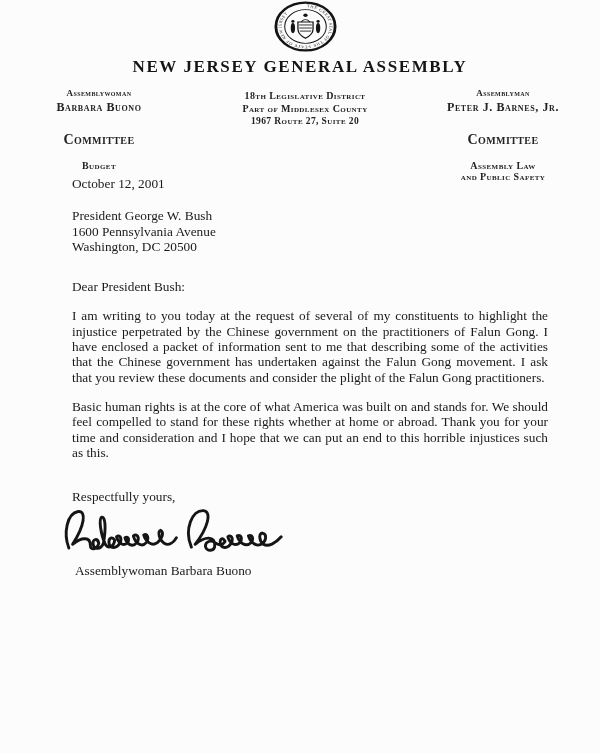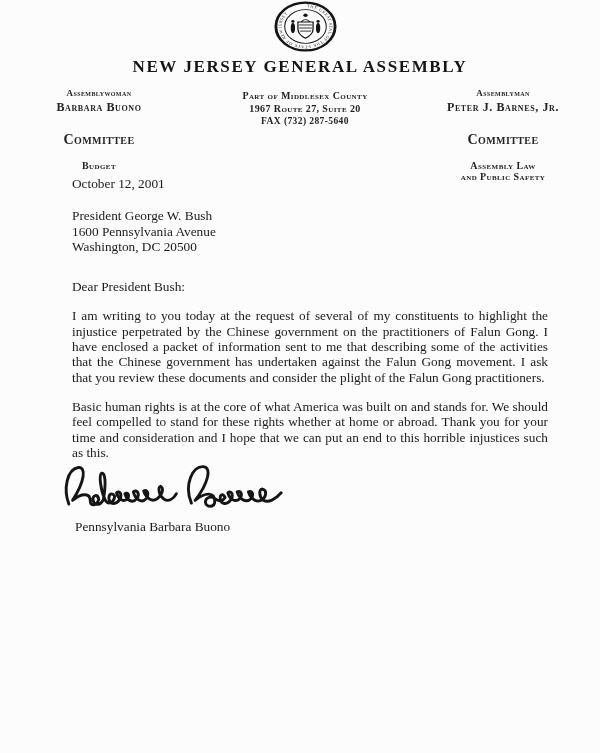--- a/index.html
+++ b/index.html
@@ -75,23 +75,23 @@
   <div class="masthead-title">NEW JERSEY GENERAL ASSEMBLY</div>
 
   <div class="lh-col col-left">
     <div class="lh-role">Assemblywoman</div>
     <div class="lh-name">Barbara Buono</div>
     <div class="lh-label">Committee</div>
     <div class="lh-comm">Budget</div>
   </div>
 
   <div class="lh-col col-center">
+    <div class="lh-line">18th Legislative District</div>
     <div class="lh-line">Part of Middlesex County</div>
     <div class="lh-line">1967 Route 27, Suite 20</div>
-    <div class="lh-line">FAX (732) 287-5640</div>
   </div>
 
   <div class="lh-col col-right">
     <div class="lh-role">Assemblyman</div>
     <div class="lh-name">Peter J. Barnes, Jr.</div>
     <div class="lh-label">Committee</div>
     <div class="lh-comm">Assembly Law</div>
     <div class="lh-comm">and Public Safety</div>
   </div>
 
@@ -102,20 +102,21 @@
       <div class="addr-line">President George W. Bush</div>
       <div class="addr-line">1600 Pennsylvania Avenue</div>
       <div class="addr-line">Washington, DC 20500</div>
     </div>
 
     <div class="salutation">Dear President Bush:</div>
 
     <p class="para">I am writing to you today at the request of several of my constituents to highlight the injustice perpetrated by the Chinese government on the practitioners of Falun Gong. I have enclosed a packet of information sent to me that describing some of the activities that the Chinese government has undertaken against the Falun Gong movement. I ask that you review these documents and consider the plight of the Falun Gong practitioners.</p>
     <p class="para">Basic human rights is at the core of what America was built on and stands for. We should feel compelled to stand for these rights whether at home or abroad. Thank you for your time and consideration and I hope that we can put an end to this horrible injustices such as this.</p>
 
+    <div class="closing">Respectfully yours,</div>
 
     <div class="signature">
       <svg viewBox="0 0 245 62">
         <g fill="none" stroke="#151515" stroke-width="3.1" stroke-linecap="round" stroke-linejoin="round">
           <path d="M9,46 C3,30 7,9 19,7 C28,6 26,22 13,42 C23,34 32,34 32,43
                    C32,49 39,48 41,41 C40,35 34,36 35,42 C36,48 43,48 46,41
                    C49,24 48,12 44,13 C41,15 43,32 48,42 C51,47 57,45 58,38
                    C56,33 51,35 52,41 C53,47 60,47 64,40 C66,35 63,31 60,34
                    C62,41 68,45 72,40 C74,36 72,33 69,35 C71,42 77,46 82,40
                    C85,35 82,30 78,33 C80,41 87,46 92,40 C95,35 93,30 89,32
@@ -124,16 +125,16 @@
           <path d="M140,45 C132,26 141,5 153,6 C162,7 158,24 144,42 C155,33 165,33 165,43
                    C165,50 156,50 155,44 C155,39 161,37 165,40 C168,42 172,45 176,39
                    C174,34 170,36 171,41 C172,47 179,47 183,40 C185,35 182,31 179,34
                    C181,41 187,45 192,40 C195,36 193,31 189,33 C191,40 198,46 204,40
                    C207,36 205,31 201,33 C203,40 210,46 216,41 C220,38 221,31 216,30
                    C212,30 212,38 217,42 C222,45 230,41 236,34"></path>
         </g>
       </svg>
     </div>
 
-    <div class="typed-name">Pennsylvania Barbara Buono</div>
+    <div class="typed-name">Assemblywoman Barbara Buono</div>
   </div>
 
 </div>
 
 </body></html>

